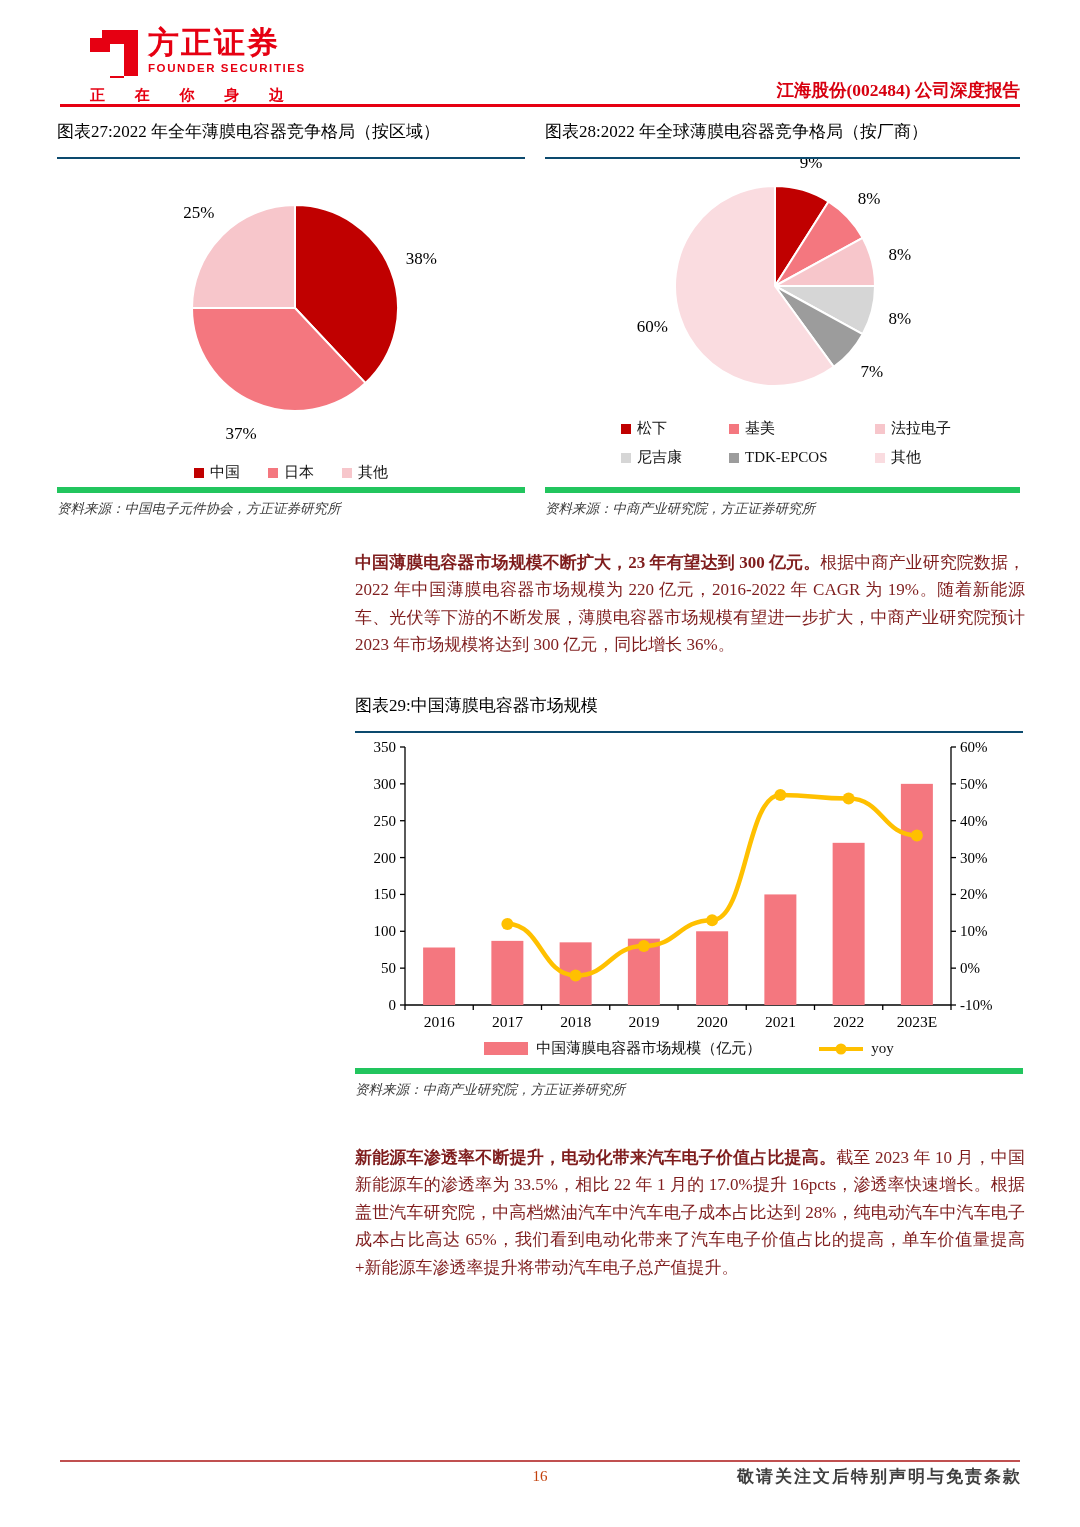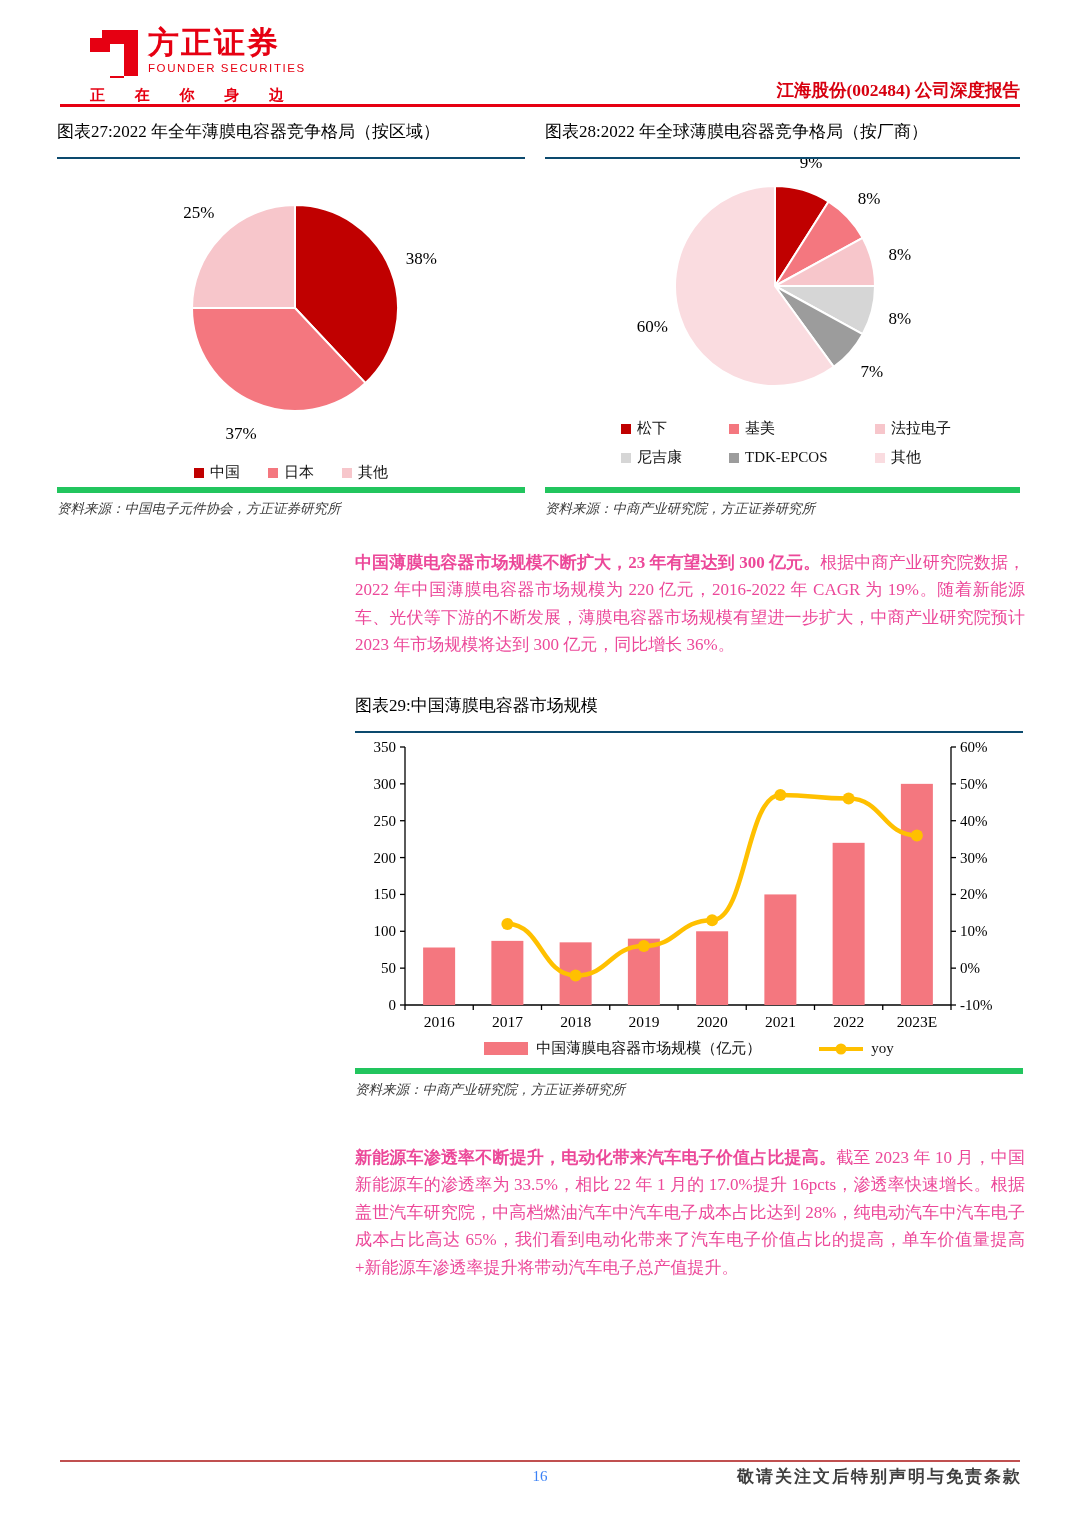--- a/index.html
+++ b/index.html
@@ -5,21 +5,21 @@
   html,body{margin:0;padding:0;background:#fff;}
   #page{position:relative;width:1080px;height:1527px;background:#fff;overflow:hidden;
         font-family:"Liberation Serif","DejaVu Serif",serif;color:#111;}
 
   
   .logo-block{position:absolute;left:88px;top:26px;}
   .logo-row{display:flex;align-items:flex-start;}
   .logo-mark{width:52px;height:52px;margin-right:8px;}
   .brand-cn{font-size:31px;font-weight:bold;color:#E60012;line-height:34px;
             font-family:"Liberation Sans","DejaVu Sans",sans-serif;letter-spacing:2px;}
-  .brand-en{font-size:11.5px;font-weight:normal;color:#E60012;letter-spacing:1.6px;
+  .brand-en{font-size:11.5px;font-weight:bold;color:#E60012;letter-spacing:1.6px;
             font-family:"Liberation Sans","DejaVu Sans",sans-serif;margin-top:2px;}
   .slogan{margin-top:8px;margin-left:2px;font-size:15px;color:#E60012;
           letter-spacing:13px;font-weight:bold;white-space:nowrap;}
   .report-label{position:absolute;right:60px;top:78px;font-size:17.5px;font-weight:bold;color:#D7000F;}
   .header-line{position:absolute;left:60px;top:104px;width:960px;height:3px;background:#E60012;}
 
   
   .fig-panel{position:absolute;top:120px;display:flex;flex-direction:column;height:398px;}
   #fig27{left:57px;width:468px;}
   #fig28{left:545px;width:475px;}
@@ -27,34 +27,34 @@
   .source{margin-top:auto;border-top:6px solid #22c55e;padding-top:7px;
           font-style:italic;font-size:13.5px;color:#3a3a3a;}
   .pie-legend{display:flex;justify-content:center;gap:28px;margin-top:4px;font-size:15px;}
   .pie-legend-grid{display:grid;grid-template-columns:108px 146px auto;row-gap:10px;
                    padding-left:76px;margin-top:8px;font-size:15px;}
   .legend-item{display:flex;align-items:center;white-space:nowrap;}
   .legend-item .sw{display:inline-block;width:10px;height:10px;margin-right:6px;flex:none;}
 
   
   .para{position:absolute;left:355px;width:670px;font-size:17px;line-height:27.4px;
-        text-align:justify;color:#ec4899;}
+        text-align:justify;color:#7f1d1d;}
   .para b{font-weight:bold;}
 
   
   #fig29{position:absolute;left:355px;top:694px;width:668px;display:flex;flex-direction:column;}
   .bar-legend{display:flex;justify-content:center;align-items:center;gap:56px;
               margin-top:2px;font-size:15px;}
   .bar-legend .bar-sw{display:inline-block;width:44px;height:13px;margin-right:8px;}
   #fig29 .source{margin-top:10px;}
 
   
   .footer-line{position:absolute;left:60px;top:1460px;width:960px;height:2px;background:#C05050;}
   .page-num{position:absolute;left:0;top:1468px;width:1080px;text-align:center;
-            font-size:15px;color:#3b82f6;}
+            font-size:15px;color:#c2410c;}
   .disclaimer{position:absolute;right:58px;top:1465px;font-size:17px;font-weight:bold;
               color:#3f3f3f;letter-spacing:2px;}
 
   svg text{font-family:"Liberation Serif","DejaVu Serif",serif;}
 </style>
 </head>
 <body>
 
 <div id="page">
 

